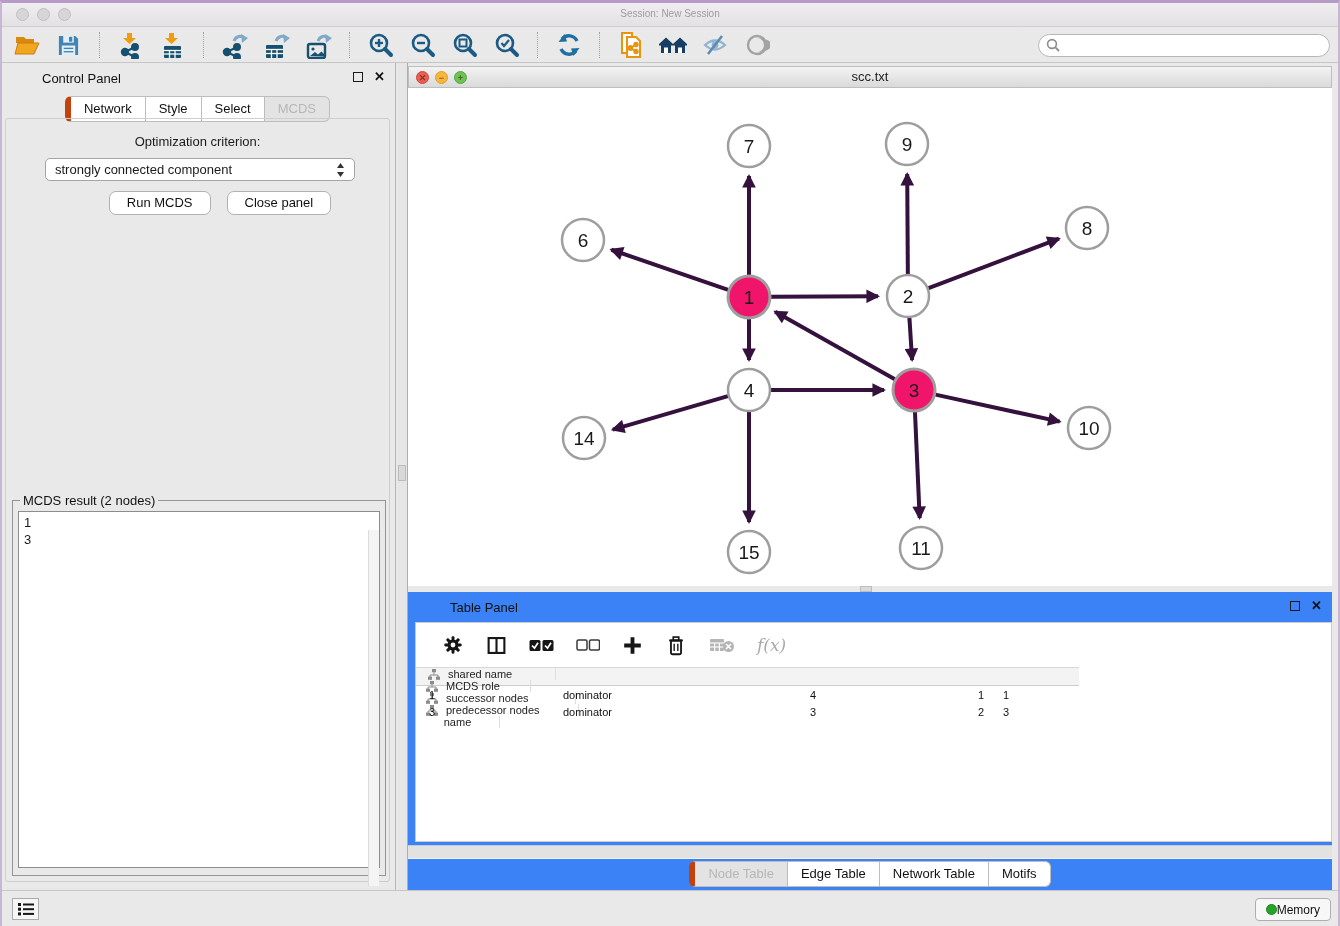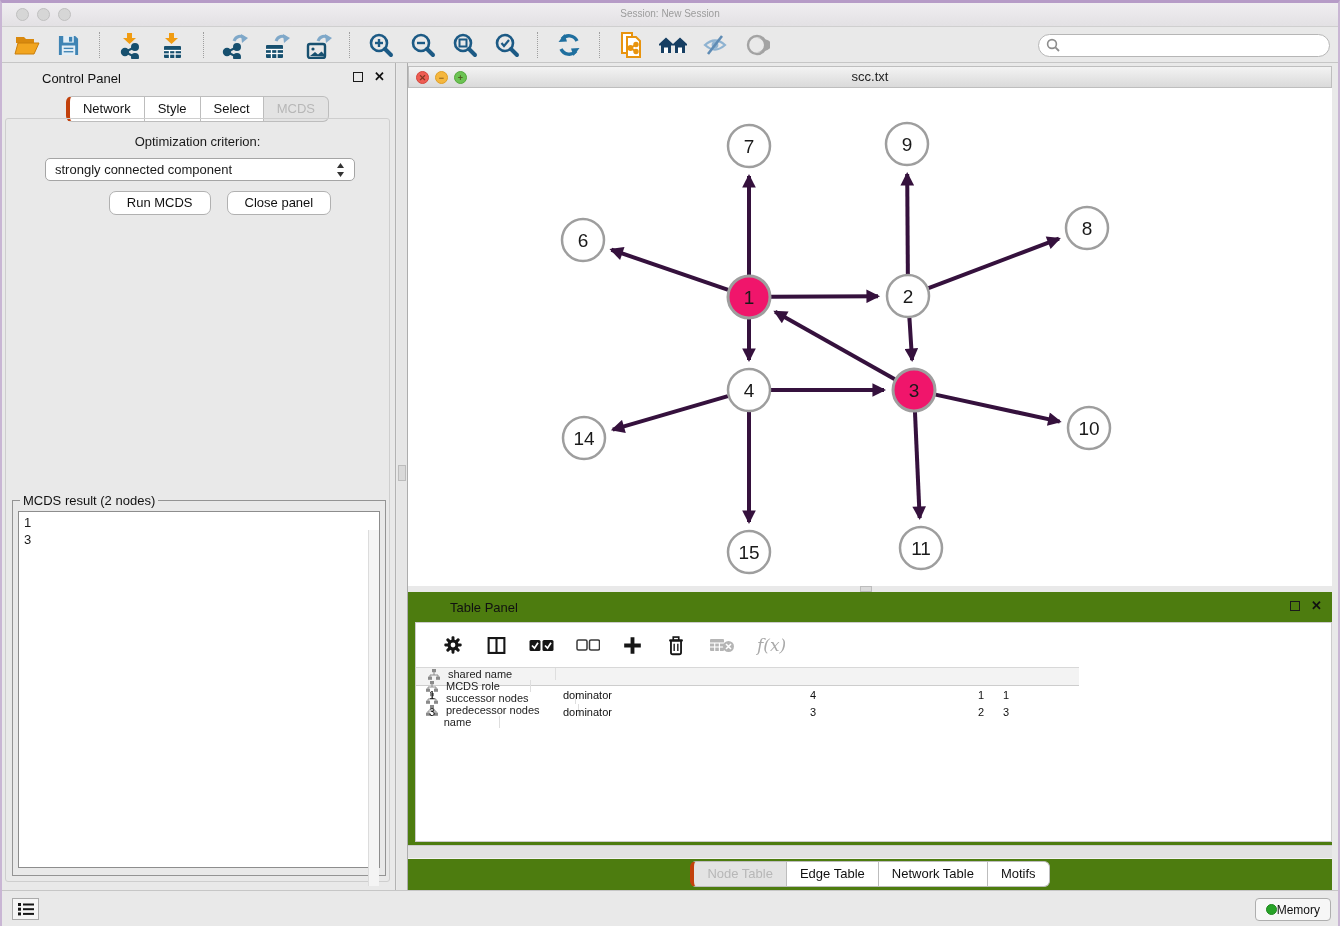--- a/index.html
+++ b/index.html
@@ -36,21 +36,21 @@
   .panel-title { position:absolute; left:10px; top:8px; font-size:13px; color:#111;margin-left:32px; }
   .panel-icons { position:absolute; right:10px; top:9px; display:flex; gap:11px; align-items:center; }
   .float-icon { width:10px; height:10px; border:1.6px solid #1a1a1a; background:transparent; }
   .close-icon { font-size:13px; font-weight:bold; color:#111; line-height:10px; }
   .close-icon::after { content:"✕"; }
 
   .tab-group { display:flex; }
   .cp-tabs { position:absolute; top:33px; left:0; width:100%; display:flex; justify-content:center; }
   .tab { font-size:13px; padding:4px 13px 5px; background:#fff; border:1px solid #bdbdbd;
     border-left:none; color:#111; white-space:nowrap; }
-  .tab:first-child { border-left:4px solid #c2410c; border-radius:6px 0 0 6px; }
+  .tab:first-child { border-left:6px solid #c2410c; border-radius:6px 0 0 6px; }
   .tab:last-child { border-radius:0 6px 6px 0; }
   .tab.active { background:#e3e3e3; color:#b7b7b7; }
 
   .cp-box { position:absolute; left:5px; right:5px; top:55px; bottom:8px;
     border:1px solid #cecece; border-radius:3px; }
   .opt-label { position:absolute; top:71px; width:100%; text-align:center; font-size:13px; }
   .dropdown { position:absolute; left:45px; top:95px; width:310px; height:23px; background:#fff;
     border:1px solid #a5a5a5; border-radius:5px; display:flex; align-items:center;
     padding:0 9px; font-size:13px; }
   .dd-value { flex:1; }
@@ -84,21 +84,21 @@
     color:rgba(60,30,0,.6); text-align:center; line-height:13px; }
   .nw-close { background:#ee5d53; border:1px solid #d4453c; }
   .nw-close::after { content:"✕"; }
   .nw-min { background:#f5b73e; border:1px solid #df9f27; }
   .nw-min::after { content:"−"; }
   .nw-zoom { background:#6cc353; border:1px solid #54a83c; }
   .nw-zoom::after { content:"+"; }
   .nw-canvas { position:absolute; left:0; top:22px; width:924px; height:498px; background:#ffffff; }
 
   
-  .table-panel { position:absolute; left:408px; top:592px; width:924px; height:298px; background:#4d7c0f; }
+  .table-panel { position:absolute; left:408px; top:592px; width:924px; height:298px; background:#3b82f6; }
   .tp-box { position:absolute; left:7px; top:30px; width:917px; height:220px;
     background:#fff; border:1px solid #cccccc; }
   .tp-toolbar { height:44px; display:flex; align-items:center; padding-left:26px; gap:22px; }
   .tp-tool { display:flex; align-items:center; justify-content:center; }
   .fx-label { font-family:"DejaVu Serif","Liberation Serif",serif; font-style:italic;
     font-size:17px; color:#a9a9a9; }
   .thead { display:flex; height:19px; background:#f3f3f3;
     border-top:1px solid #d8d8d8; border-bottom:1px solid #cdcdcd; width:663px; font-size:11px; color:#222;flex-direction:column; }
   .th { display:flex; align-items:center; gap:8px; border-right:1px solid #dedede; }
   .c0 { width:140px; } .c1 { width:115px; } .c2 { width:160px; } .c3 { width:163px; } .c4 { width:84px; }

